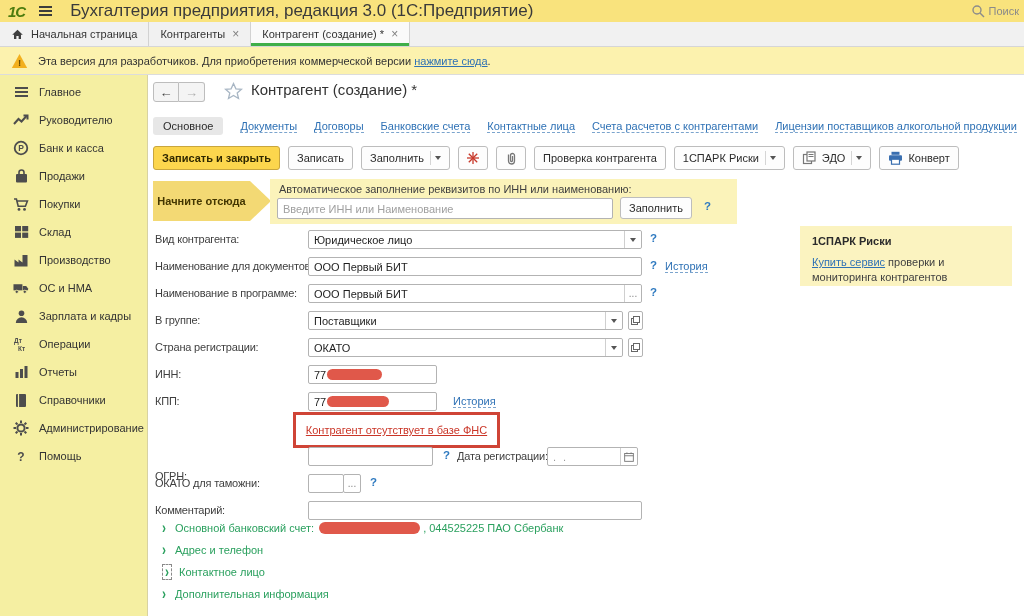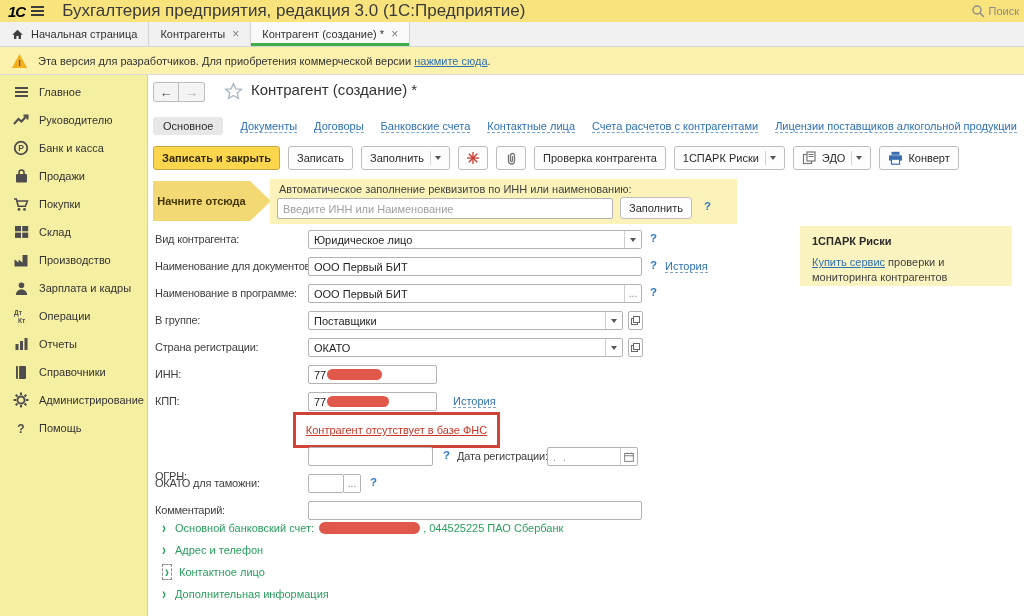--- a/index.html
+++ b/index.html
@@ -1,18 +1,18 @@
 <!DOCTYPE html>
 <html><head>
 <meta charset="utf-8">
 <style>
 * { box-sizing: border-box; margin: 0; padding: 0; }
 body { width:1024px; height:616px; font-family:"Liberation Sans",sans-serif; font-size:11px; color:#333; background:#fff; overflow:hidden; }
 .topbar{height:22px;background:#f9e37d;display:flex;align-items:center;padding:0 5px 0 8px;}
-.logo{color:#000000;font-weight:bold;font-style:italic;font-size:15px;letter-spacing:-1px;margin-right:6px;}
+.logo{color:#4d7c0f;font-weight:bold;font-style:italic;font-size:15px;letter-spacing:-1px;margin-right:14px;}
 .burger{display:flex;flex-direction:column;gap:2px;margin-right:18px;}
 .burger span{display:block;width:13px;height:2px;background:#3c3c3c;}
 .win-title{font-size:17px;color:#3a3a3a;}
 .search{margin-left:auto;color:#8a8a8a;display:flex;align-items:center;gap:4px;white-space:nowrap;}
 .tabbar{height:25px;background:#f1f1f1;border-bottom:1px solid #d6d6d6;display:flex;align-items:stretch;}
 .tab{display:flex;align-items:center;gap:7px;padding:0 11px;border-right:1px solid #d2d2d2;font-size:11px;color:#333;position:relative;}
 .tab.active{background:#fafafa;}
 .tab.active::after{content:"";position:absolute;left:0;right:0;bottom:0;height:3px;background:#3fae49;}
 .tab .close{color:#808080;font-size:12px;line-height:1;}
 .warnbar{height:28px;background:#fcf2ae;display:flex;align-items:center;padding:0 11px;gap:10px;border-bottom:1px solid #dcdcdc;}
@@ -172,20 +172,31 @@
     <div class="side-item">
         <span class="ic">
           <svg width="16" height="15" viewBox="0 0 16 15">
             <path d="M1.5 13.5 V6.5 l4 3 v-3 l4 3 V2 h5 v11.5 Z" fill="#4d4d4d"></path>
           </svg>
         </span>
         <span>Производство</span>
       </div>
     <div class="side-item">
         <span class="ic">
+          <svg width="17" height="14" viewBox="0 0 17 14">
+            <rect x="0.5" y="3" width="9.5" height="6.5" fill="#4d4d4d"></rect>
+            <path d="M10.5 5 h3.5 l2 2.5 v2 h-5.5 Z" fill="#4d4d4d"></path>
+            <circle cx="4" cy="11" r="1.7" fill="#4d4d4d" stroke="#f5efa2" stroke-width="0.8"></circle>
+            <circle cx="12.5" cy="11" r="1.7" fill="#4d4d4d" stroke="#f5efa2" stroke-width="0.8"></circle>
+          </svg>
+        </span>
+        <span>ОС и НМА</span>
+      </div>
+    <div class="side-item">
+        <span class="ic">
           <svg width="15" height="15" viewBox="0 0 15 15">
             <circle cx="7.5" cy="4.2" r="2.8" fill="#4d4d4d"></circle>
             <path d="M1.8 14 a5.7 5.7 0 0 1 11.4 0 Z" fill="#4d4d4d"></path>
           </svg>
         </span>
         <span>Зарплата и кадры</span>
       </div>
     <div class="side-item">
         <span class="ic">
           <svg width="16" height="16" viewBox="0 0 16 16">

